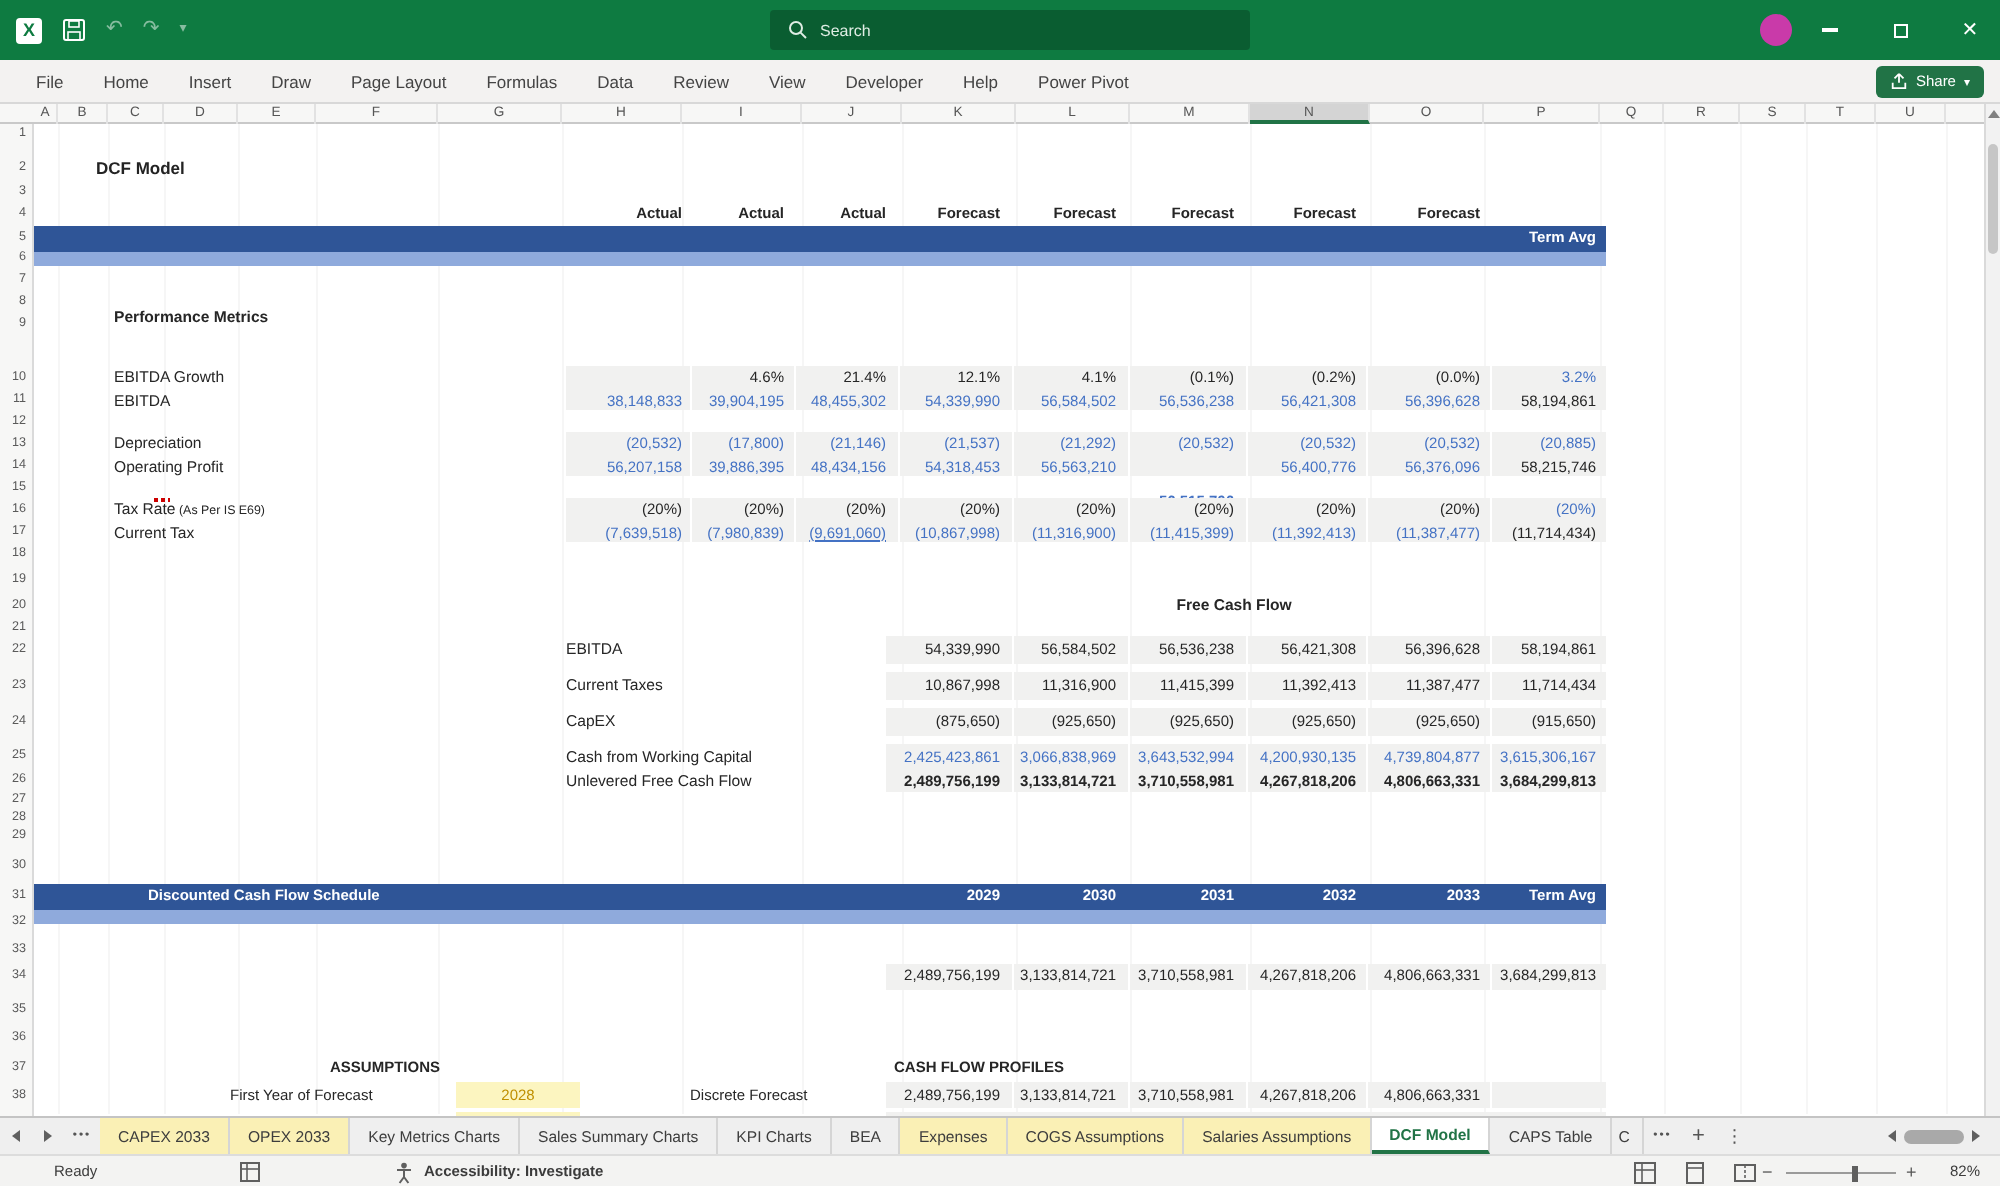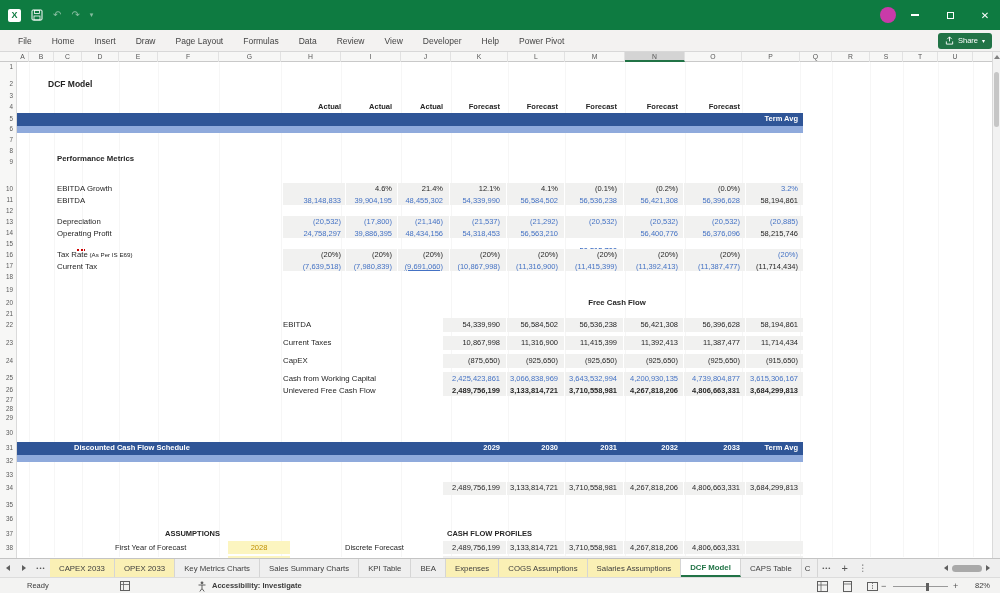--- a/index.html
+++ b/index.html
@@ -109,20 +109,27 @@
     <div id="qat">
       <div id="app-icon">X</div>
       <svg width="12" height="12" viewBox="0 0 12 12">
         <rect x="1" y="1" width="10" height="10" rx="1" fill="none" stroke="#fff" stroke-width="1"></rect>
         <rect x="3.5" y="1.5" width="5" height="3" fill="none" stroke="#fff" stroke-width="0.8"></rect>
         <rect x="3" y="7" width="6" height="4" fill="none" stroke="#fff" stroke-width="0.8"></rect>
       </svg>
       <span class="qat-glyph">↶</span>
       <span class="qat-glyph">↷</span>
       <span class="qat-glyph" style="font-size:7px;">▾</span>
+    </div>
+    <div id="searchbox">
+      <svg width="10" height="10" viewBox="0 0 10 10">
+        <circle cx="4" cy="4" r="3" fill="none" stroke="#DFEDE4" stroke-width="1"></circle>
+        <line x1="6.3" y1="6.3" x2="9" y2="9" stroke="#DFEDE4" stroke-width="1"></line>
+      </svg>
+      <span>Search</span>
     </div>
     <div id="avatar"></div>
     <div id="btn-min" class="winbtn" style="left:900px;">
         <span></span>
       </div>
     <div id="btn-restore" class="winbtn" style="left:935px;">
         <span></span>
       </div>
     <div id="btn-close" class="winbtn" style="left:970px;">✕</div>
   </div>
@@ -304,21 +311,21 @@
       <div class="v-cell blue" style="left: 307px; width: 85px; top: 217px;">(17,800)</div>
       <div class="v-cell blue" style="left: 358px; width: 85px; top: 217px;">(21,146)</div>
       <div class="v-cell blue" style="left: 415px; width: 85px; top: 217px;">(21,537)</div>
       <div class="v-cell blue" style="left: 473px; width: 85px; top: 217px;">(21,292)</div>
       <div class="v-cell blue" style="left: 532px; width: 85px; top: 217px;">(20,532)</div>
       <div class="v-cell blue" style="left: 593px; width: 85px; top: 217px;">(20,532)</div>
       <div class="v-cell blue" style="left: 655px; width: 85px; top: 217px;">(20,532)</div>
       <div class="v-cell blue" style="left: 713px; width: 85px; top: 217px;">(20,885)</div>
       <div class="stripe" style="left: 283px; top: 227.2px; width: 520px; height: 11.2px;"></div>
       <div class="lbl" style="left: 57px; top: 228.5px;">Operating Profit</div>
-      <div class="v-cell blue" style="left: 256px; width: 85px; top: 228.5px;">24,758,297</div>
+      <div class="v-cell blue" style="left: 256px; width: 85px; top: 228.5px;">56,207,158</div>
       <div class="v-cell blue" style="left: 307px; width: 85px; top: 228.5px;">39,886,395</div>
       <div class="v-cell blue" style="left: 358px; width: 85px; top: 228.5px;">48,434,156</div>
       <div class="v-cell blue" style="left: 415px; width: 85px; top: 228.5px;">54,318,453</div>
       <div class="v-cell blue" style="left: 473px; width: 85px; top: 228.5px;">56,563,210</div>
       <div class="v-cell blue" style="left: 532px; width: 85px; top: 246px; font-weight: bold;">56,515,706</div>
       <div class="v-cell blue" style="left: 593px; width: 85px; top: 228.5px;">56,400,776</div>
       <div class="v-cell blue" style="left: 655px; width: 85px; top: 228.5px;">56,376,096</div>
       <div class="v-cell" style="left: 713px; width: 85px; top: 228.5px;">58,215,746</div>
       <div class="stripe" style="left: 283px; top: 248.7px; width: 520px; height: 11.2px;"></div>
       <div class="lbl" style="left: 57px; top: 250px;">Tax Rate<span class="lblsuf"> (As Per IS E69)</span></div>
@@ -447,21 +454,21 @@
         <div class="stab yellow">
           <span>OPEX 2033</span>
         </div>
         <div class="stab plain">
           <span>Key Metrics Charts</span>
         </div>
         <div class="stab plain">
           <span>Sales Summary Charts</span>
         </div>
         <div class="stab plain">
-          <span>KPI Table</span>
+          <span>KPI Charts</span>
         </div>
         <div class="stab plain">
           <span>BEA</span>
         </div>
         <div class="stab yellow">
           <span>Expenses</span>
         </div>
         <div class="stab yellow">
           <span>COGS Assumptions</span>
         </div>

